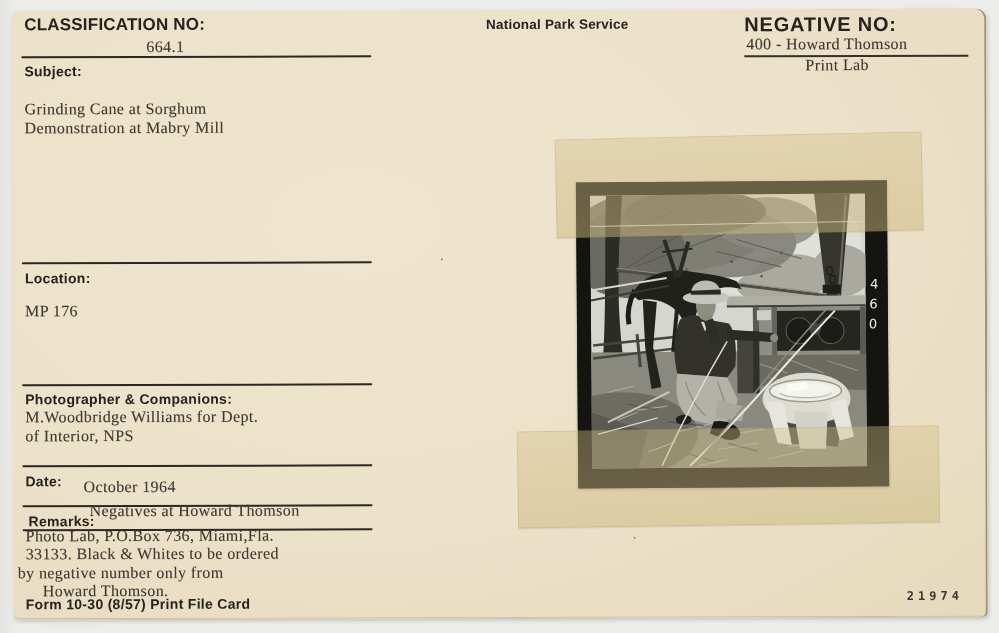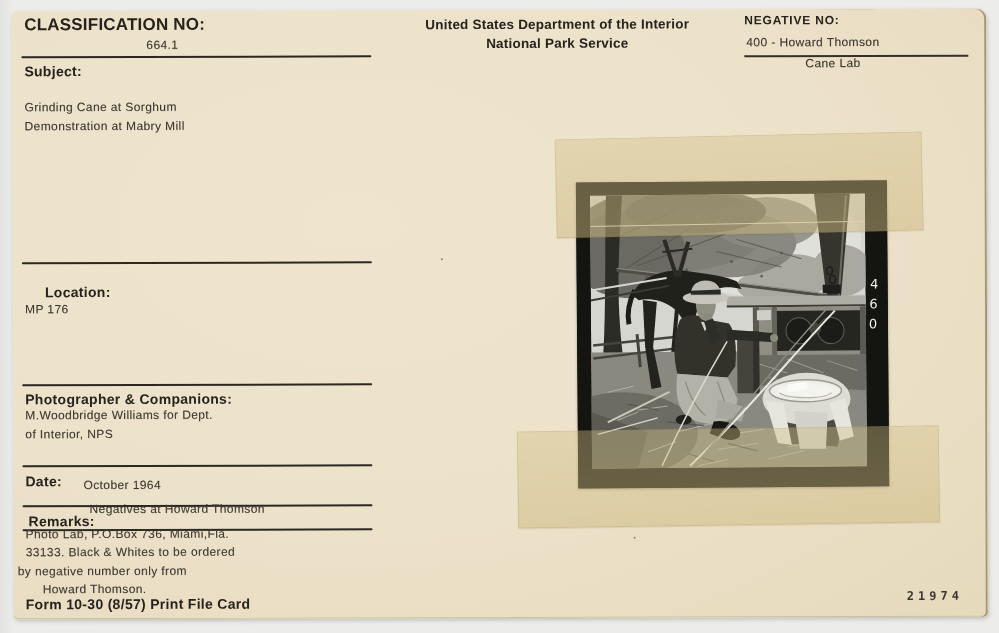--- a/index.html
+++ b/index.html
@@ -19,28 +19,28 @@
     transform:rotate(-0.15deg);
   }
   .speck{position:absolute;width:2px;height:2px;background:#6b5c40;border-radius:50%;opacity:.7;}
 
   
   .lbl{
     position:absolute;color:#26231e;font-weight:700;font-size:14px;
     letter-spacing:.3px;white-space:nowrap;
   }
   .lbl-big{font-size:17px;letter-spacing:.2px;}
-  .lbl-neg{font-size:12px;letter-spacing:.8px;}
+  .lbl-neg{font-size:20px;letter-spacing:.8px;}
   .hdr-center{position:absolute;left:385px;top:0;width:320px;text-align:center;}
   .hdr-center .line{position:relative;color:#26231e;font-weight:700;font-size:13.5px;letter-spacing:.2px;line-height:19px;}
 
   
   .type{
-    position:absolute;color:#3e3931;font-family:Liberation Sans, sans-serif;
-    font-size:12px;letter-spacing:.4px;white-space:nowrap;
+    position:absolute;color:#3e3931;font-family:Liberation Serif, serif;
+    font-size:16px;letter-spacing:.4px;white-space:nowrap;
     text-shadow:.3px .3px 0 rgba(62,57,49,.30);
   }
 
   .rule{position:absolute;left:9px;width:350px;height:2px;background:#2b2823;border-radius:1px;}
   .neg-underline{position:absolute;left:732px;top:46px;width:224px;height:2px;background:#33302a;}
 
   .stamp{
     position:absolute;left:893px;top:580px;color:#3b3831;
     font-family:"DejaVu Sans Mono",monospace;font-size:12px;font-weight:700;letter-spacing:4px;
   }
@@ -73,35 +73,34 @@
 <body>
 
 <div class="stage">
   <div class="card">
 
     <div class="lbl lbl-big" style="left:12px;top:4px;">CLASSIFICATION NO:</div>
     <div class="type" style="left:134px;top:27px;">664.1</div>
     <div class="rule" style="top:45px;"></div>
 
     <div class="hdr-center">
-      <div class="line" style="top:5px;">United States Department of the Interior</div>
       <div class="line" style="top:5px;">National Park Service</div>
     </div>
 
     <div class="lbl lbl-neg" style="left:732px;top:4px;">NEGATIVE NO:</div>
     <div class="type" style="left:734px;top:26px;">400 - Howard Thomson</div>
     <div class="neg-underline"></div>
-    <div class="type" style="left:793px;top:47px;">Cane Lab</div>
+    <div class="type" style="left:793px;top:47px;">Print Lab</div>
 
     <div class="lbl" style="left:12px;top:52px;">Subject:</div>
     <div class="type" style="left:12px;top:89px;">Grinding Cane at Sorghum</div>
     <div class="type" style="left:12px;top:108px;">Demonstration at Mabry Mill</div>
 
     <div class="rule" style="top:251px;"></div>
-    <div class="lbl" style="left:12px;top:273px;margin-left:20px;">Location:</div>
+    <div class="lbl" style="left:12px;top:259px;">Location:</div>
     <div class="type" style="left:12px;top:291px;">MP 176</div>
 
     <div class="rule" style="top:373px;"></div>
     <div class="lbl" style="left:12px;top:380px;">Photographer &amp; Companions:</div>
     <div class="type" style="left:12px;top:397px;">M.Woodbridge Williams for Dept.</div>
     <div class="type" style="left:12px;top:416px;">of Interior, NPS</div>
 
     <div class="rule" style="top:454px;"></div>
     <div class="lbl" style="left:12px;top:462px;">Date:</div>
     <div class="type" style="left:70px;top:467px;">October 1964</div>

